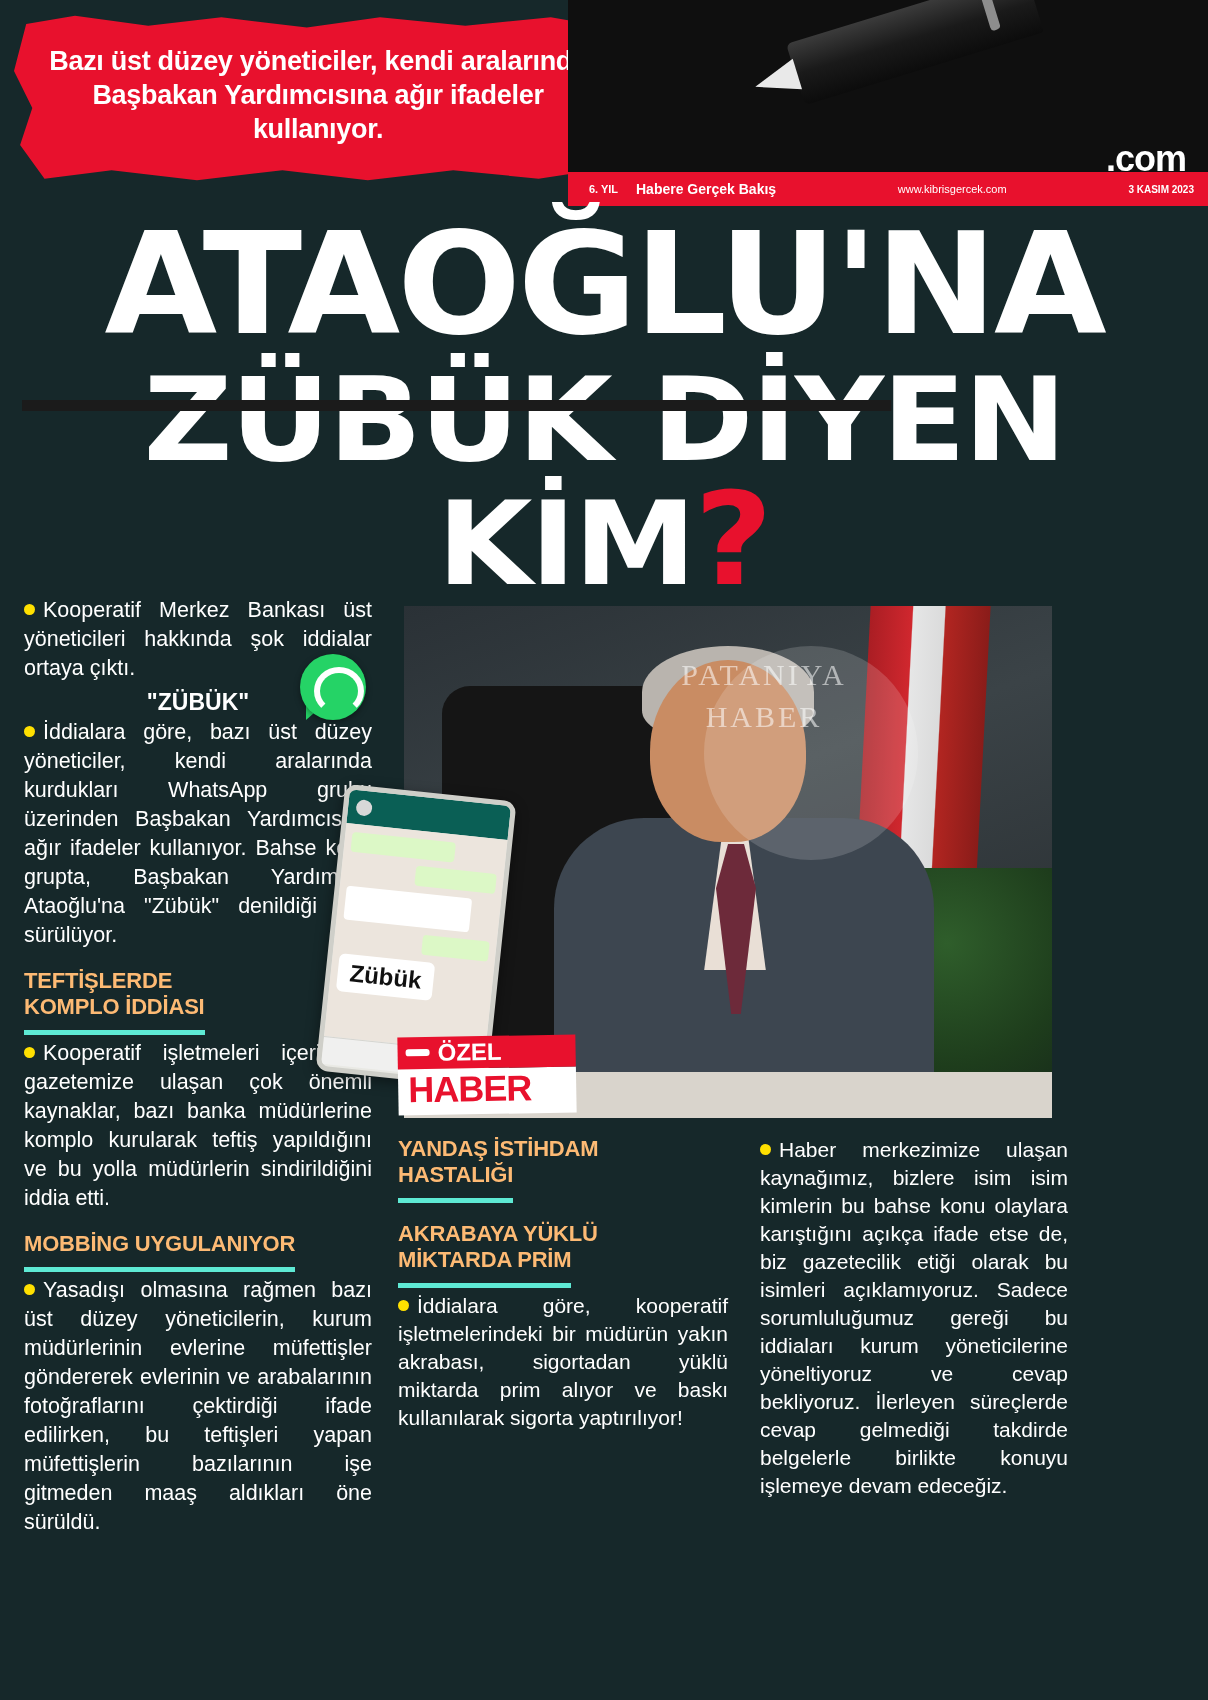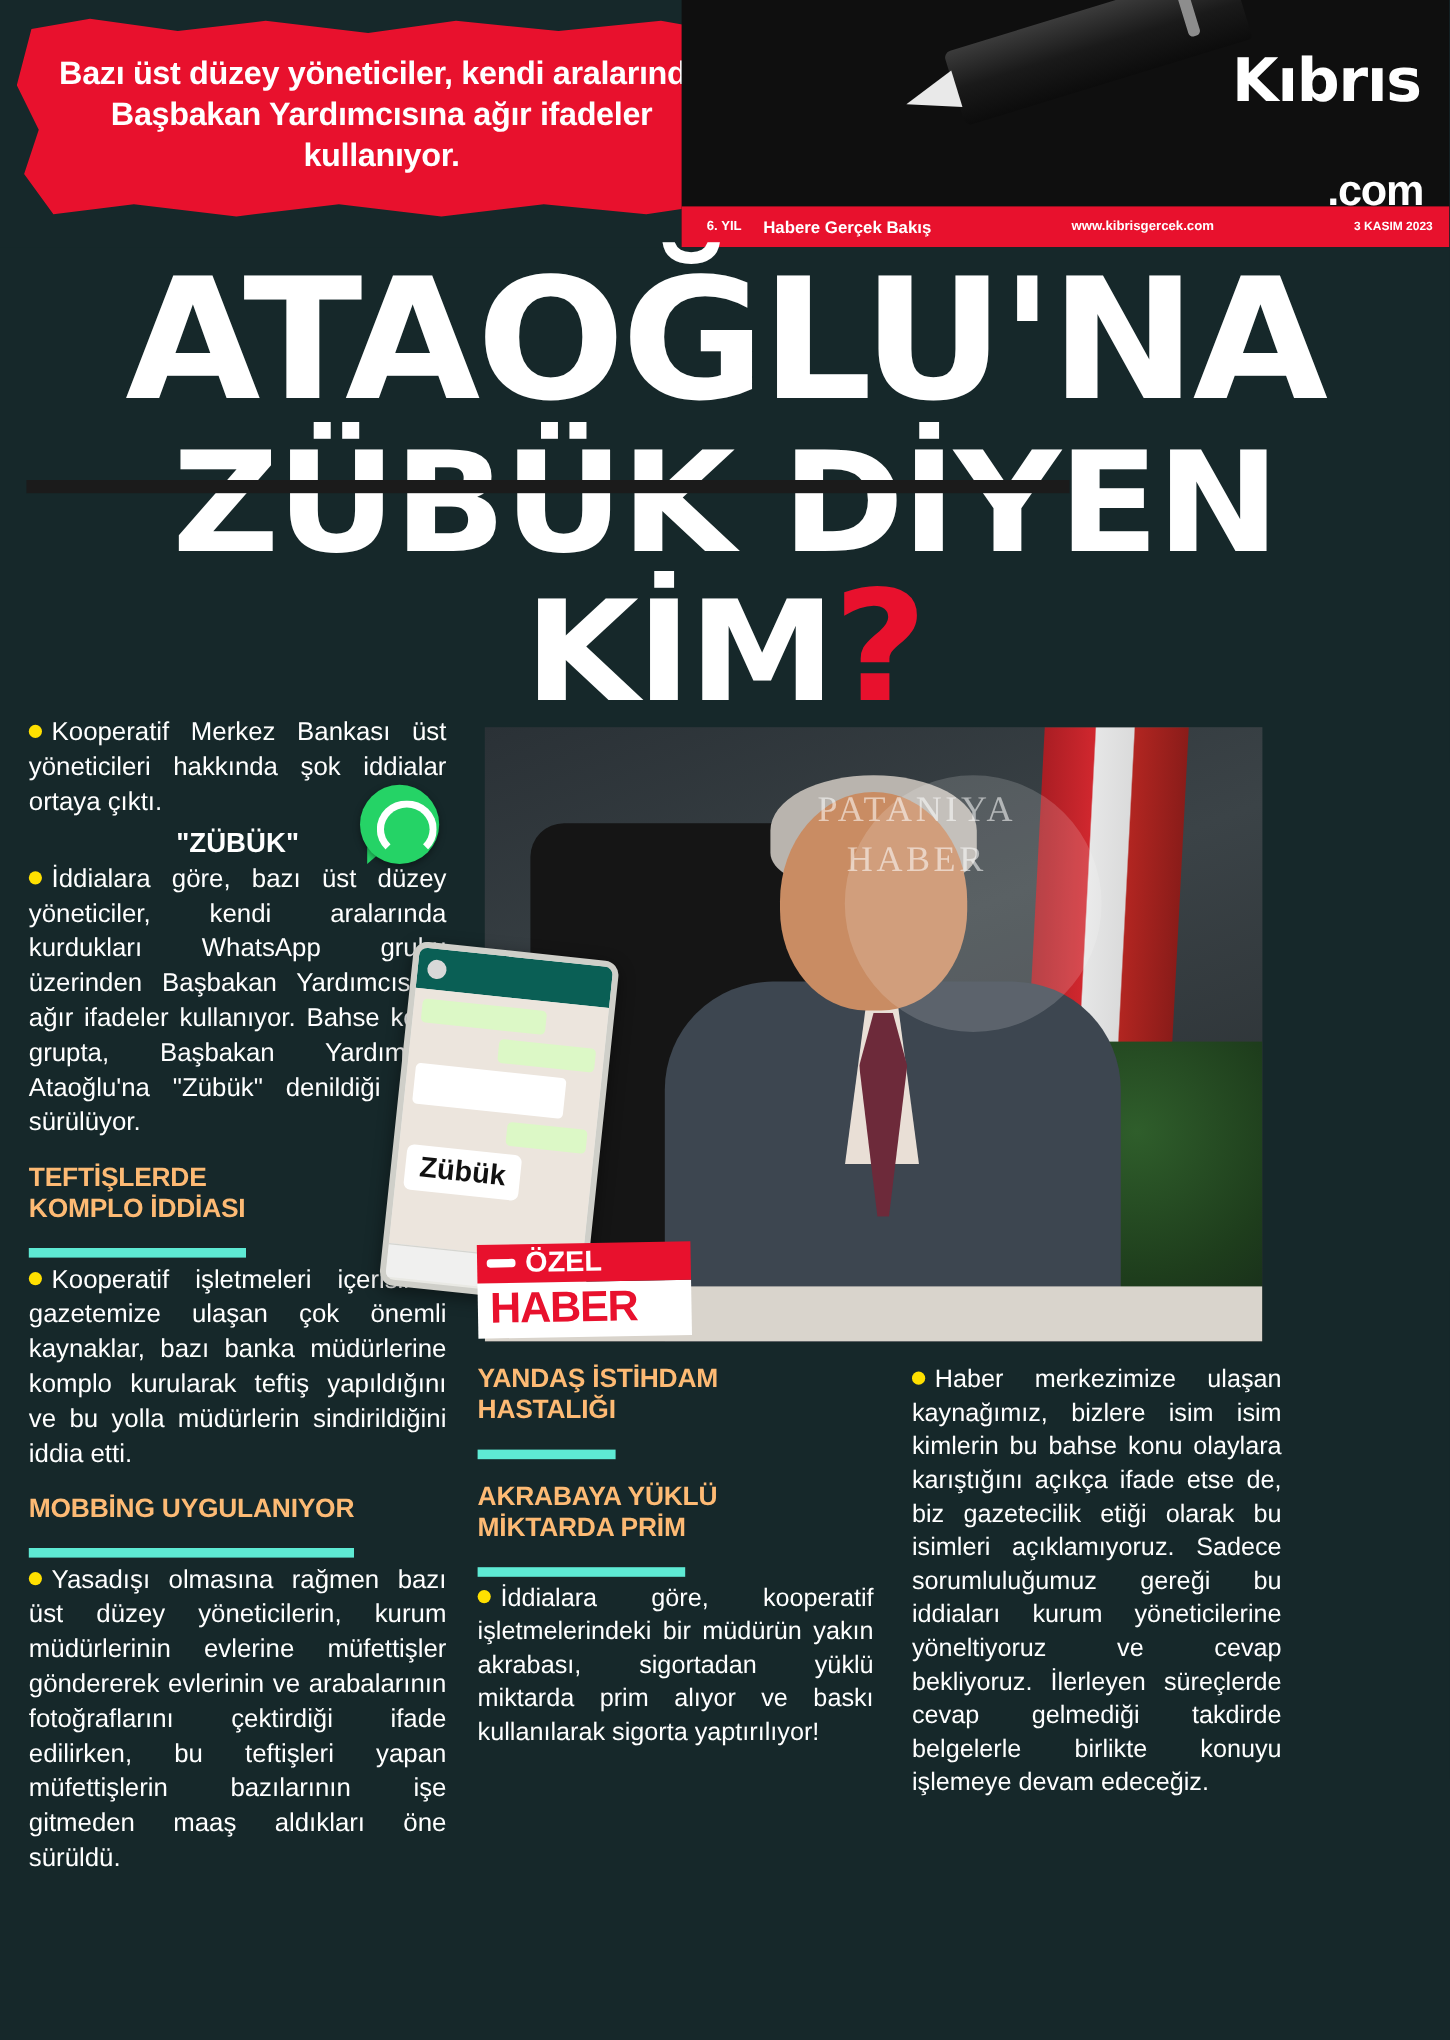--- a/index.html
+++ b/index.html
@@ -110,21 +110,21 @@
     font-weight: bold;
   }
   .strip-yil {
     width: 58px;
     text-align: center;
     font-size: 11px;
     line-height: 11px;
     padding-left: 13px;
   }
   .strip-slogan { flex: 0 0 auto; padding-left: 10px; font-size: 14px; }
-  .strip-url { flex: 1; text-align: center; font-size: 11px; font-weight: bold; }
+  .strip-url { flex: 1; text-align: center; font-size: 11px; font-weight: normal; }
   .strip-date { padding-right: 14px; font-size: 10px; }
 
   
   .headline-wrap {
     position: relative;
     padding: 4px 0 0 0;
     height: 390px;
   }
   .headline1 {
     color: #fff;
@@ -183,22 +183,22 @@
   h3.sub {
     color: #fdba74;
     font-size: 22px;
     font-weight: bold;
     text-align: left;
     line-height: 26px;
     margin: 18px 0 4px;
     letter-spacing: -0.2px;
   }
   h3.sub span.u {
-    border-bottom: 8px solid #5eead4;
-    padding-bottom: 20px;
+    border-bottom: 5px solid #5eead4;
+    padding-bottom: 10px;
     display: inline-block;
   }
   .quote-sub {
     text-align: center;
     font-size: 23px;
     font-weight: bold;
     margin: 6px 0 2px;
   }
 
   
@@ -417,21 +417,20 @@
 
 <div class="topbar">
   <div class="red-splash"></div>
   <div class="banner-text">Bazı üst düzey yöneticiler, kendi aralarında Başbakan Yardımcısına ağır ifadeler kullanıyor.</div>
 
   <div class="masthead">
     <div class="masthead-inner">
       <div class="pen">
           <span class="pen-clip"></span>
         </div>
-      <div class="kibris">Kıbrıs</div>
       <div class="dotcom">.com</div>
     </div>
     <div class="masthead-strip">
       <div class="strip-yil">6. YIL</div>
       <div class="strip-slogan">Habere Gerçek Bakış</div>
       <div class="strip-url">www.kibrisgercek.com</div>
       <div class="strip-date">3 KASIM 2023</div>
     </div>
   </div>
 </div>

